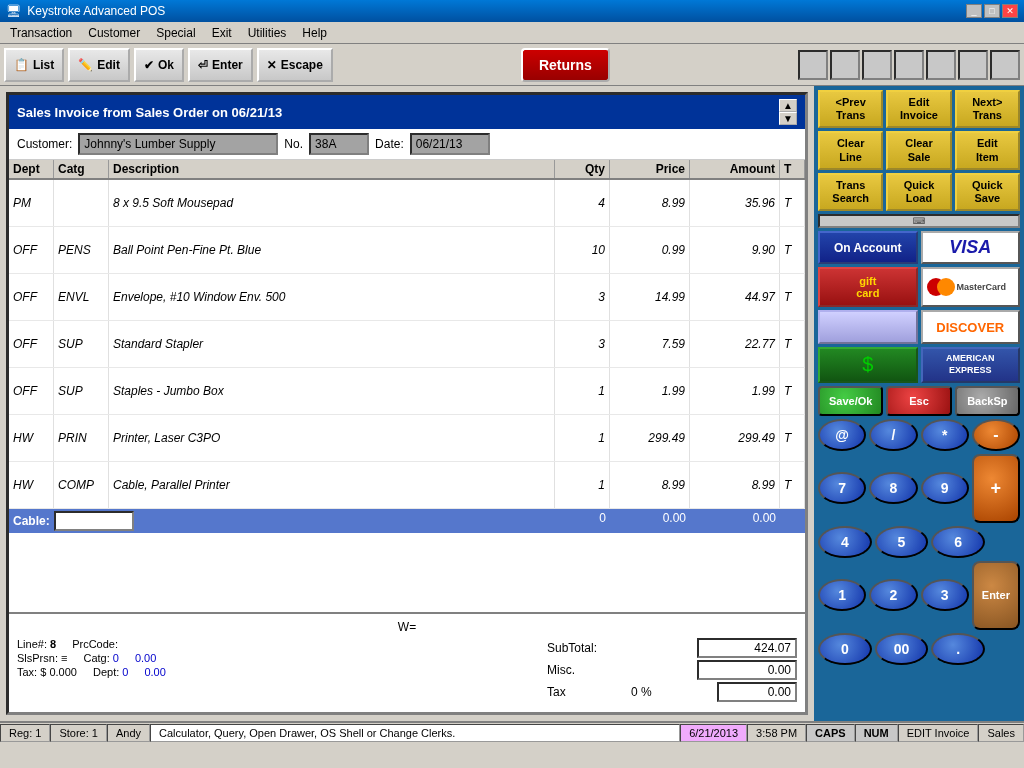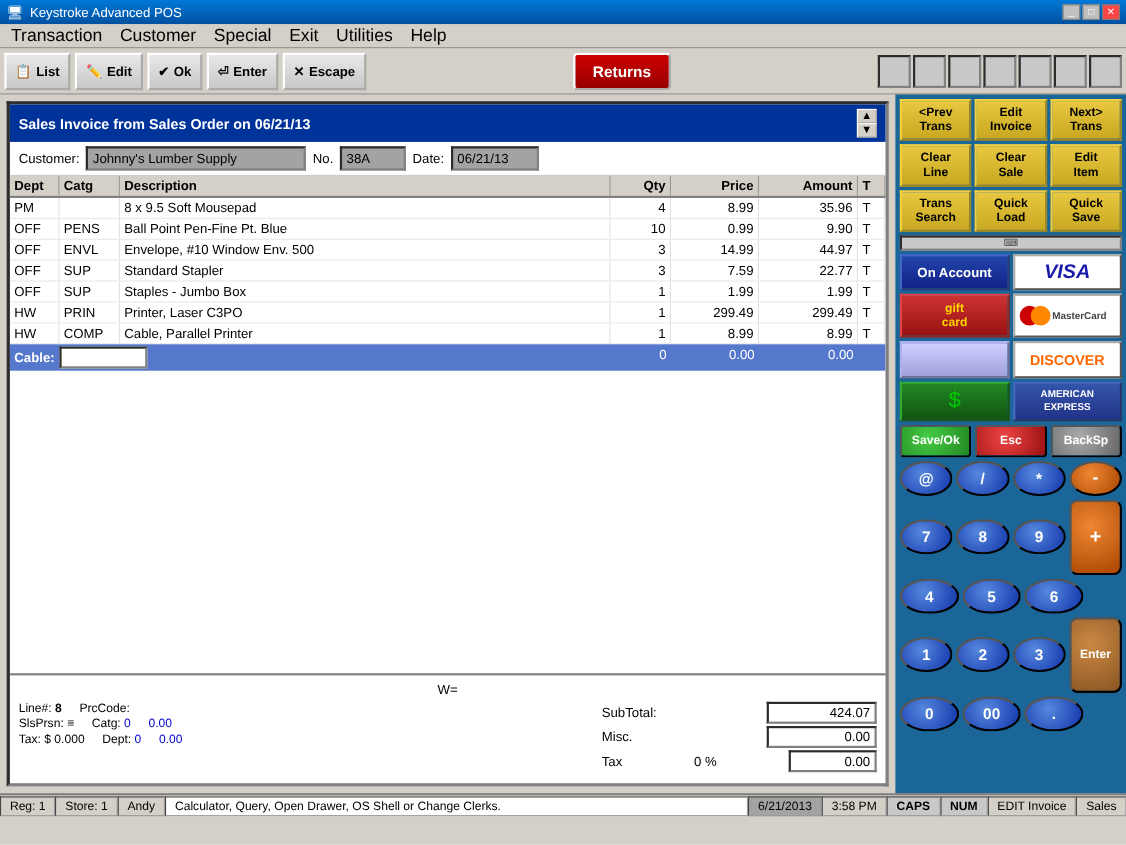--- a/index.html
+++ b/index.html
@@ -27,21 +27,21 @@
       cursor: pointer;
     }
     .title-btn.close { background: #ff4444; color: white; }
 
     
     #menu-bar {
       background: #d4d0c8;
       padding: 2px 4px;
       display: flex;
       gap: 4px;
-      font-size: 16px;
+      font-size: 12px;
       border-bottom: 1px solid #808080;
       height: 22px;
       align-items: center;
     }
     .menu-item { padding: 2px 6px; cursor: pointer; }
 
     
     #toolbar {
       background: #d4d0c8;
       padding: 3px 4px;
@@ -103,21 +103,21 @@
       padding: 2px 4px;
     }
     .th { padding: 2px 4px; text-align: left; border-right: 1px solid #999; }
     .th.right { text-align: right; }
     .table-row {
       display: grid;
       grid-template-columns: 45px 55px 1fr 55px 80px 90px 30px;
       font-size: 12px;
       border-bottom: 1px solid #e0e0e0;
     }
-    .td { padding: 2px 4px; border-right: 1px solid #e0e0e0; }
+    .td { padding: 16px 4px; border-right: 1px solid #e0e0e0; font-style: italic; }
     .td.right { text-align: right; }
     .code-input {
       background: white;
       border: 2px inset #808080;
       width: 80px;
       font-size: 12px;
       padding: 1px 2px;
     }
     .subtotal-input {
       border: 2px inset #808080;
@@ -505,21 +505,21 @@
   </div>
   <div style="padding:2px 8px; border-right:1px solid #808080; border:1px inset #999; background:#d4d0c8;">
     <span>Store: 1</span>
   </div>
   <div style="padding:2px 8px; border-right:1px solid #808080; border:1px inset #999; background:#d4d0c8;">
     <span>Andy</span>
   </div>
   <div style="flex:1; padding:2px 8px; border:1px inset #999; background:white;">
     <span>Calculator, Query, Open Drawer, OS Shell or Change Clerks.</span>
   </div>
-  <div style="padding:2px 8px; border:1px inset #999; background:#a3a3a3;">
+  <div style="padding:2px 8px; border:1px inset #999; background:#f0abfc;">
     <span>6/21/2013</span>
   </div>
   <div style="padding:2px 8px; border:1px inset #999; background:#d4d0c8;">
     <span>3:58 PM</span>
   </div>
   <div style="padding:2px 8px; border:1px inset #999; background:#c8c8c8; font-weight:bold;">
     <span>CAPS</span>
   </div>
   <div style="padding:2px 8px; border:1px inset #999; background:#c8c8c8; font-weight:bold;">
     <span>NUM</span>

